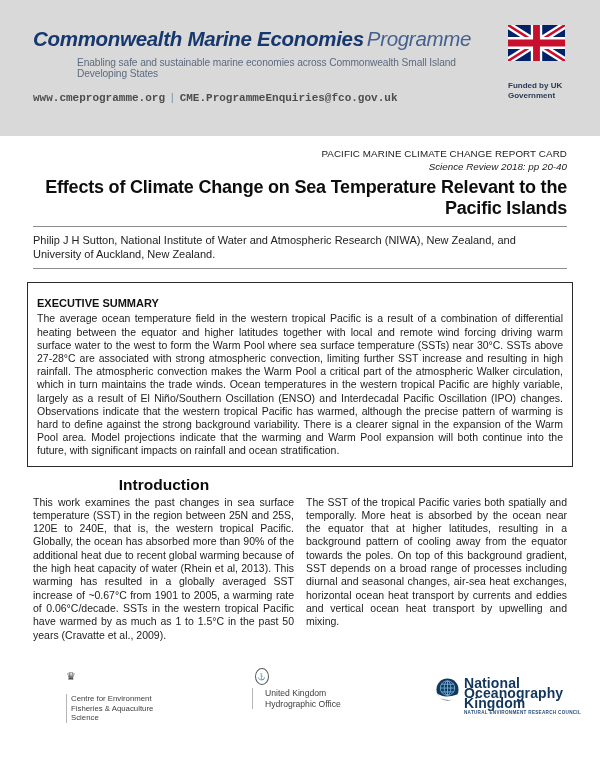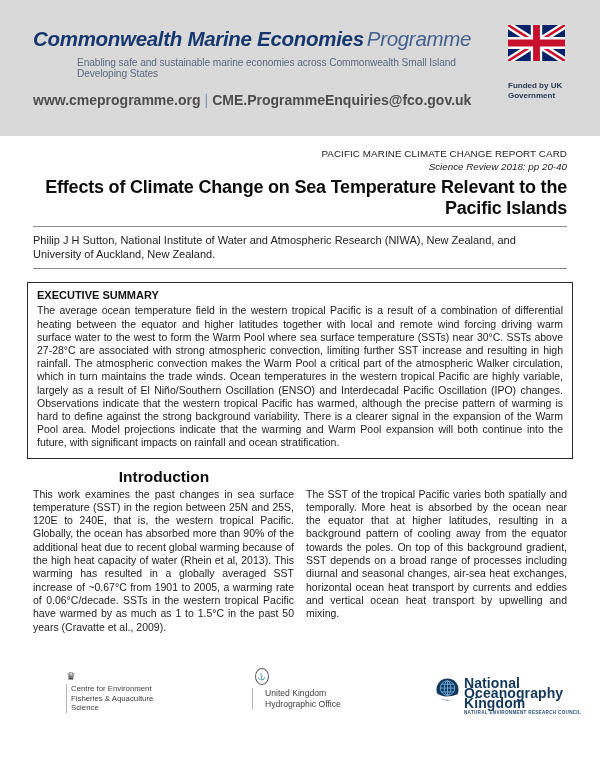--- a/index.html
+++ b/index.html
@@ -8,51 +8,51 @@
     font-family:"Liberation Sans", sans-serif; color:#1a1a1a; overflow:hidden;
   }
 
   
   .masthead { position:absolute; top:0; left:0; width:600px; height:136px; background:#d9d9d9; }
   .masthead-left { position:absolute; left:33px; top:27px; width:465px; }
   .brand { font-size:20.5px; letter-spacing:-0.3px; white-space:nowrap;font-style:italic; }
   .brand-bold { font-weight:bold; color:#17386e; }
   .brand-light { font-weight:normal; color:#44618f; margin-left:3px; }
   .tagline { margin-top:6px; font-size:10.2px; color:#5b6b80; letter-spacing:-0.1px;margin-left:44px; }
-  .contact { margin-top:13px; font-size:14px; font-weight:bold; color:#4d4d4d; }
+  .contact { margin-top:13px; font-size:11px; font-weight:bold; color:#4d4d4d;font-family:Liberation Mono, monospace; }
   .contact .sep { color:#7d93ad; margin:0 4px; font-weight:normal; }
   .contact a { color:#4d4d4d; text-decoration:none; }
   .funding { position:absolute; right:30px; top:25px; width:62px; }
   .flag { width:57px; height:36px; display:block; }
   .funding-text { margin-top:20px; font-size:8px; font-weight:bold; color:#2b3a55; line-height:1.3; }
 
   
   .content { position:absolute; left:33px; top:148px; width:534px; }
   .series-line { text-align:right; font-size:9.8px; color:#1a1a1a; letter-spacing:0.1px; }
   .review-line { text-align:right; font-size:9.8px; font-style:italic; margin-top:2px; }
   .doc-title { font-size:18px; font-weight:bold; color:#0d0d0d; line-height:1.16; margin-top:5px; letter-spacing:-0.2px; }
   .rule { height:0; border-top:1px solid #8c8c8c; margin-top:7px; }
   .authors { font-size:11px; line-height:1.3; margin-top:6px; color:#222; }
   .rule2 { height:0; border-top:1px solid #8c8c8c; margin-top:7px; }
 
   
-  .exec-box { margin:13px -6px 0 -6px; border:1.5px solid #2b2b2b; padding:6px 9px 8px 9px; background:#fff; }
+  .exec-box { margin:13px -6px 0 -6px; border:1.5px solid #2b2b2b; padding:14px 9px 8px 9px; background:#fff; }
   .exec-heading { font-size:11px; font-weight:bold; color:#111; }
   .exec-body { font-size:10.5px; line-height:13.2px; text-align:justify; margin-top:3px; color:#1c1c1c; }
 
   
   .intro-heading { width:262px; text-align:center; font-size:15.5px; font-weight:bold; margin-top:9px; color:#0d0d0d; }
   .columns { display:flex; gap:12px; margin-top:2px; }
   .col { width:261px; font-size:10.5px; line-height:13.3px; text-align:justify; color:#1c1c1c; }
 
   
   .footer { position:absolute; left:0; top:668px; width:600px; height:70px; }
   .logo-cefas { position:absolute; left:66px; top:3px; }
   .crown-glyph { font-size:11px; color:#4a4a4a; line-height:1; }
-  .cefas-text { border-left:1px solid #b5b5b5; padding-left:4px; margin-top:2px; font-size:7.8px; line-height:9.6px; color:#3d3d3d; }
+  .cefas-text { border-left:1px solid #b5b5b5; padding-left:4px; margin-top:12px; font-size:7.8px; line-height:9.6px; color:#3d3d3d; }
   .logo-ukho { position:absolute; left:252px; top:0px; }
   .ukho-crest { width:12px; height:15px; border:1px solid #5a5a5a; border-radius:50%;
     display:flex; align-items:center; justify-content:center; font-size:7px; color:#5a5a5a; margin-left:3px; }
   .ukho-text { border-left:1px solid #b5b5b5; padding-left:12px; margin-top:3px; font-size:8.6px; line-height:10.6px; color:#3d3d3d; }
   .logo-noc { position:absolute; left:436px; top:10px; display:flex; align-items:flex-start; }
   .noc-globe { width:23px; height:23px; flex:none; }
   .noc-text { margin-left:5px; margin-top:1px; }
   .noc-name { font-size:14px; font-weight:bold; color:#12365c; line-height:9.8px; letter-spacing:0.1px; }
   .noc-sub { font-size:4.6px; font-weight:bold; color:#2a4f78; margin-top:2px; letter-spacing:0.3px; }
 </style>

